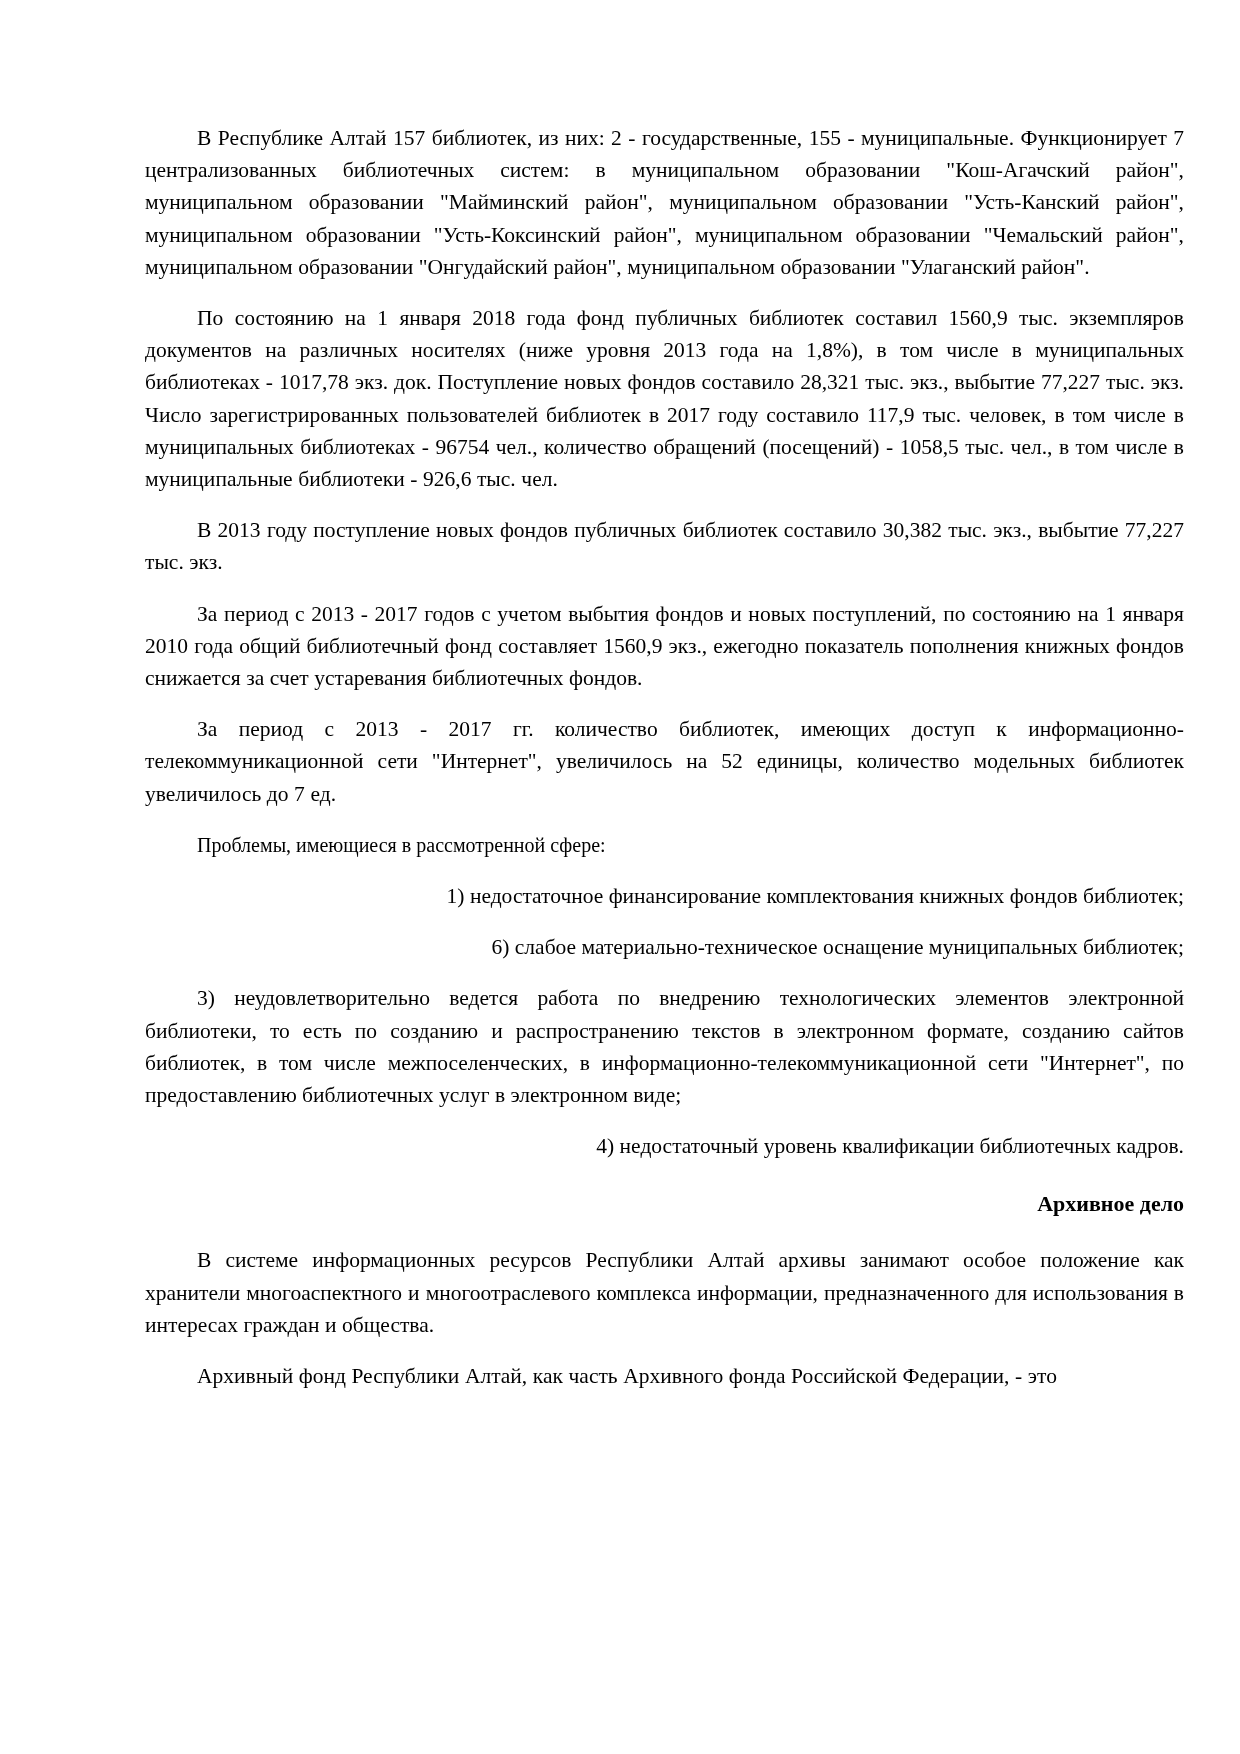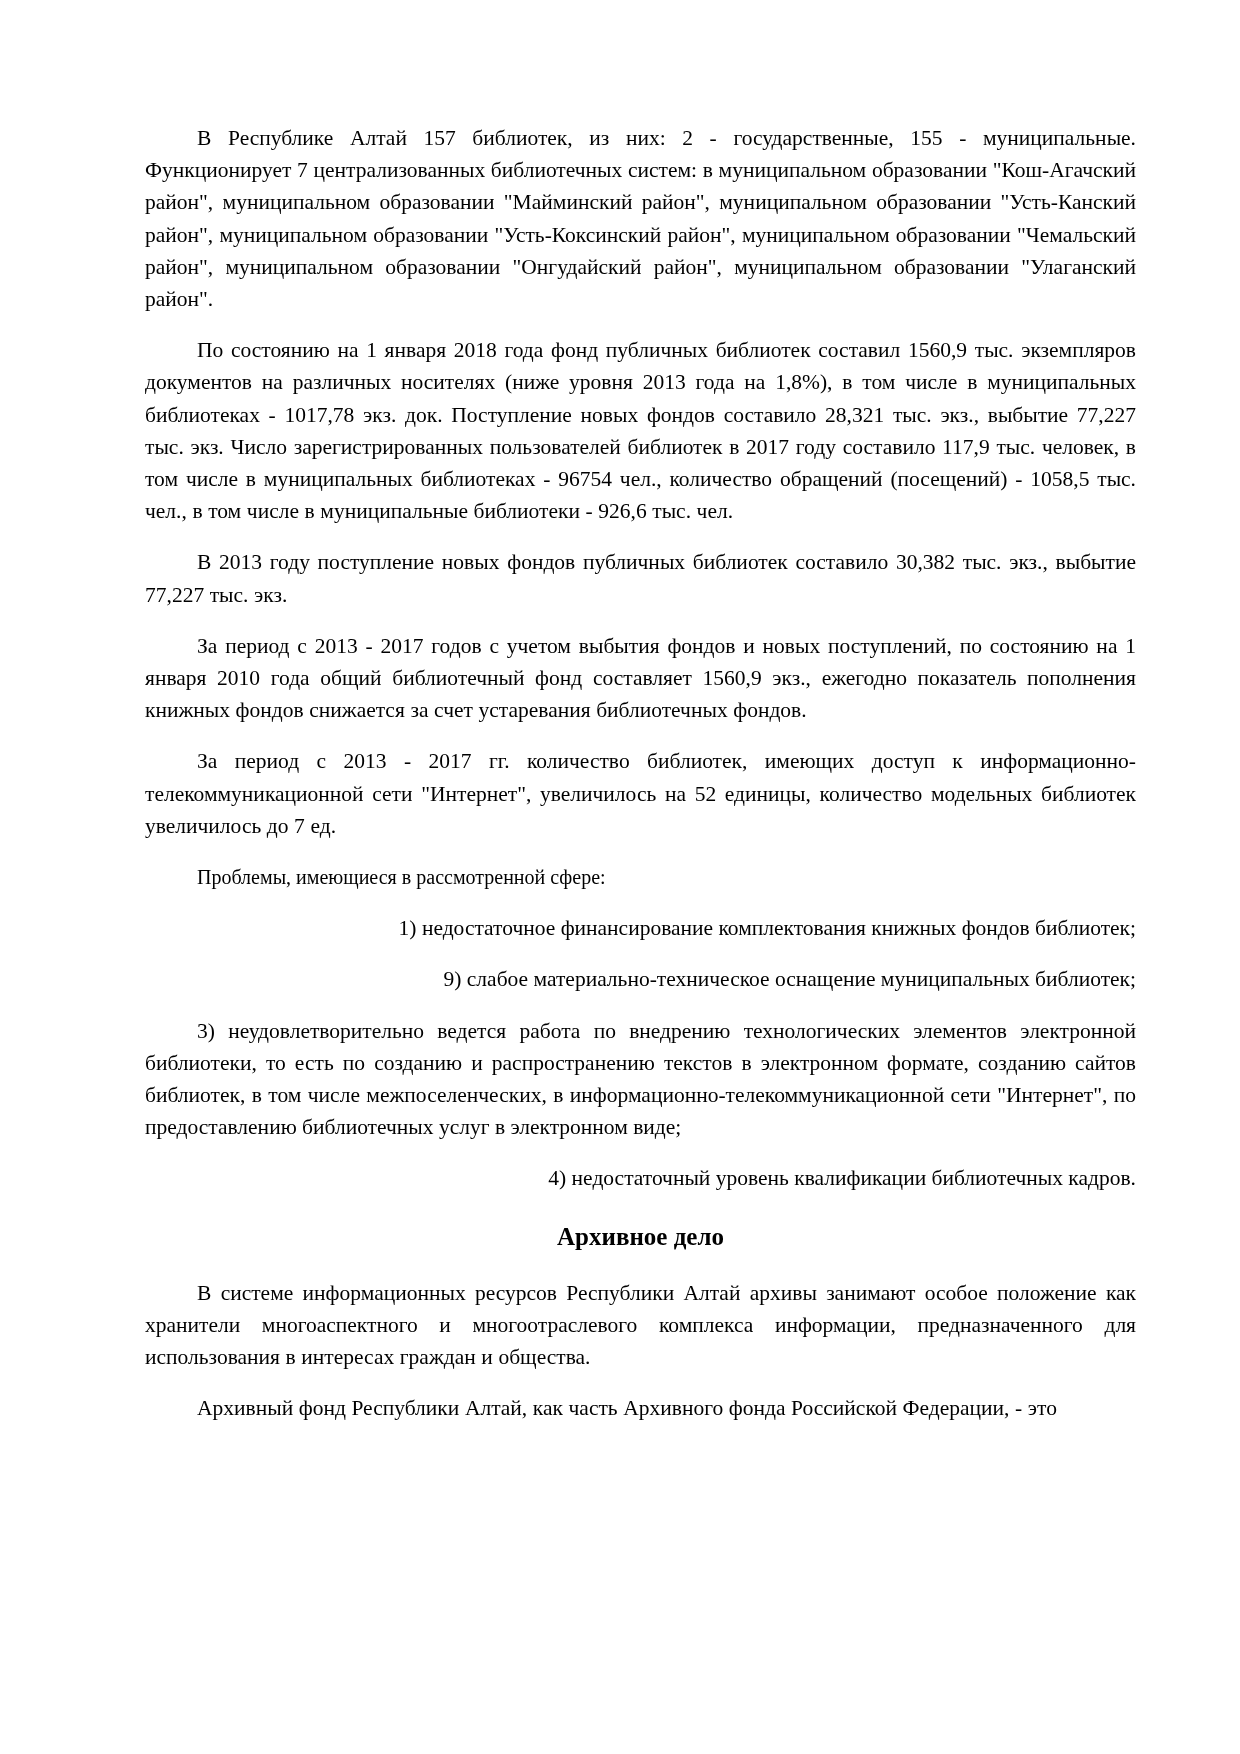--- a/index.html
+++ b/index.html
@@ -13,21 +13,21 @@
     height: 1754px;
     font-family: "Liberation Serif", "DejaVu Serif", serif;
     color: #000000;
     -webkit-font-smoothing: antialiased;
   }
   .page {
     position: relative;
     width: 1240px;
     height: 1754px;
     box-sizing: border-box;
-    padding: 122px 104px 0 145px;
+    padding: 122px 56px 0 145px;
     background: #ffffff;
   }
   .body-text {
     font-size: 21.5px;
     line-height: 32.2px;
     text-align: justify;
     text-justify: inter-word;
     margin: 0 0 19px 0;
     text-indent: 52px;
     hyphens: none;
@@ -45,24 +45,24 @@
     text-align: right;
   }
   .lead-in {
     font-size: 20px;
     line-height: 32.2px;
     text-align: left;
     margin: 0 0 19px 0;
     text-indent: 52px;
   }
   .section-heading {
-    font-size: 25px;
+    font-size: 22px;
     line-height: 32px;
     font-weight: bold;
-    text-align: center;
+    text-align: right;
     margin: 26px 0 24px 0;
     text-indent: 0;
   }
 </style>
 </head>
 <body>
 
 <div class="page">
 
   <p class="body-text">В Республике Алтай 157 библиотек, из них: 2 - государственные, 155 - муниципальные. Функционирует 7 централизованных библиотечных систем: в муниципальном образовании "Кош-Агачский район", муниципальном образовании "Майминский район", муниципальном образовании "Усть-Канский район", муниципальном образовании "Усть-Коксинский район", муниципальном образовании "Чемальский район", муниципальном образовании "Онгудайский район", муниципальном образовании "Улаганский район".</p>
@@ -73,21 +73,21 @@
   <p class="body-text">В 2013 году поступление новых фондов публичных библиотек составило 30,382 тыс. экз., выбытие 77,227 тыс. экз.</p>
 
   <p class="body-text">За период с 2013 - 2017 годов с учетом выбытия фондов и новых поступлений, по состоянию на 1 января 2010 года общий библиотечный фонд составляет 1560,9 экз., ежегодно показатель пополнения книжных фондов снижается за счет устаревания библиотечных фондов.</p>
 
   <p class="body-text">За период с 2013 - 2017 гг. количество библиотек, имеющих доступ к информационно-телекоммуникационной сети "Интернет", увеличилось на 52 единицы, количество модельных библиотек увеличилось до 7 ед.</p>
 
   <p class="lead-in">Проблемы, имеющиеся в рассмотренной сфере:</p>
 
   <p class="list-item single">1) недостаточное финансирование комплектования книжных фондов библиотек;</p>
 
-  <p class="list-item single">9) слабое материально-техническое оснащение муниципальных библиотек;</p>
+  <p class="list-item single">6) слабое материально-техническое оснащение муниципальных библиотек;</p>
 
   <p class="list-item">3) неудовлетворительно ведется работа по внедрению технологических элементов электронной библиотеки, то есть по созданию и распространению текстов в электронном формате, созданию сайтов библиотек, в том числе межпоселенческих, в информационно-телекоммуникационной сети "Интернет", по предоставлению библиотечных услуг в электронном виде;</p>
 
   <p class="list-item single">4) недостаточный уровень квалификации библиотечных кадров.</p>
 
   <h2 class="section-heading">Архивное дело</h2>
 
   <p class="body-text">В системе информационных ресурсов Республики Алтай архивы занимают особое положение как хранители многоаспектного и многоотраслевого комплекса информации, предназначенного для использования в интересах граждан и общества.</p>
 
   <p class="body-text">Архивный фонд Республики Алтай, как часть Архивного фонда Российской Федерации, - это</p>

